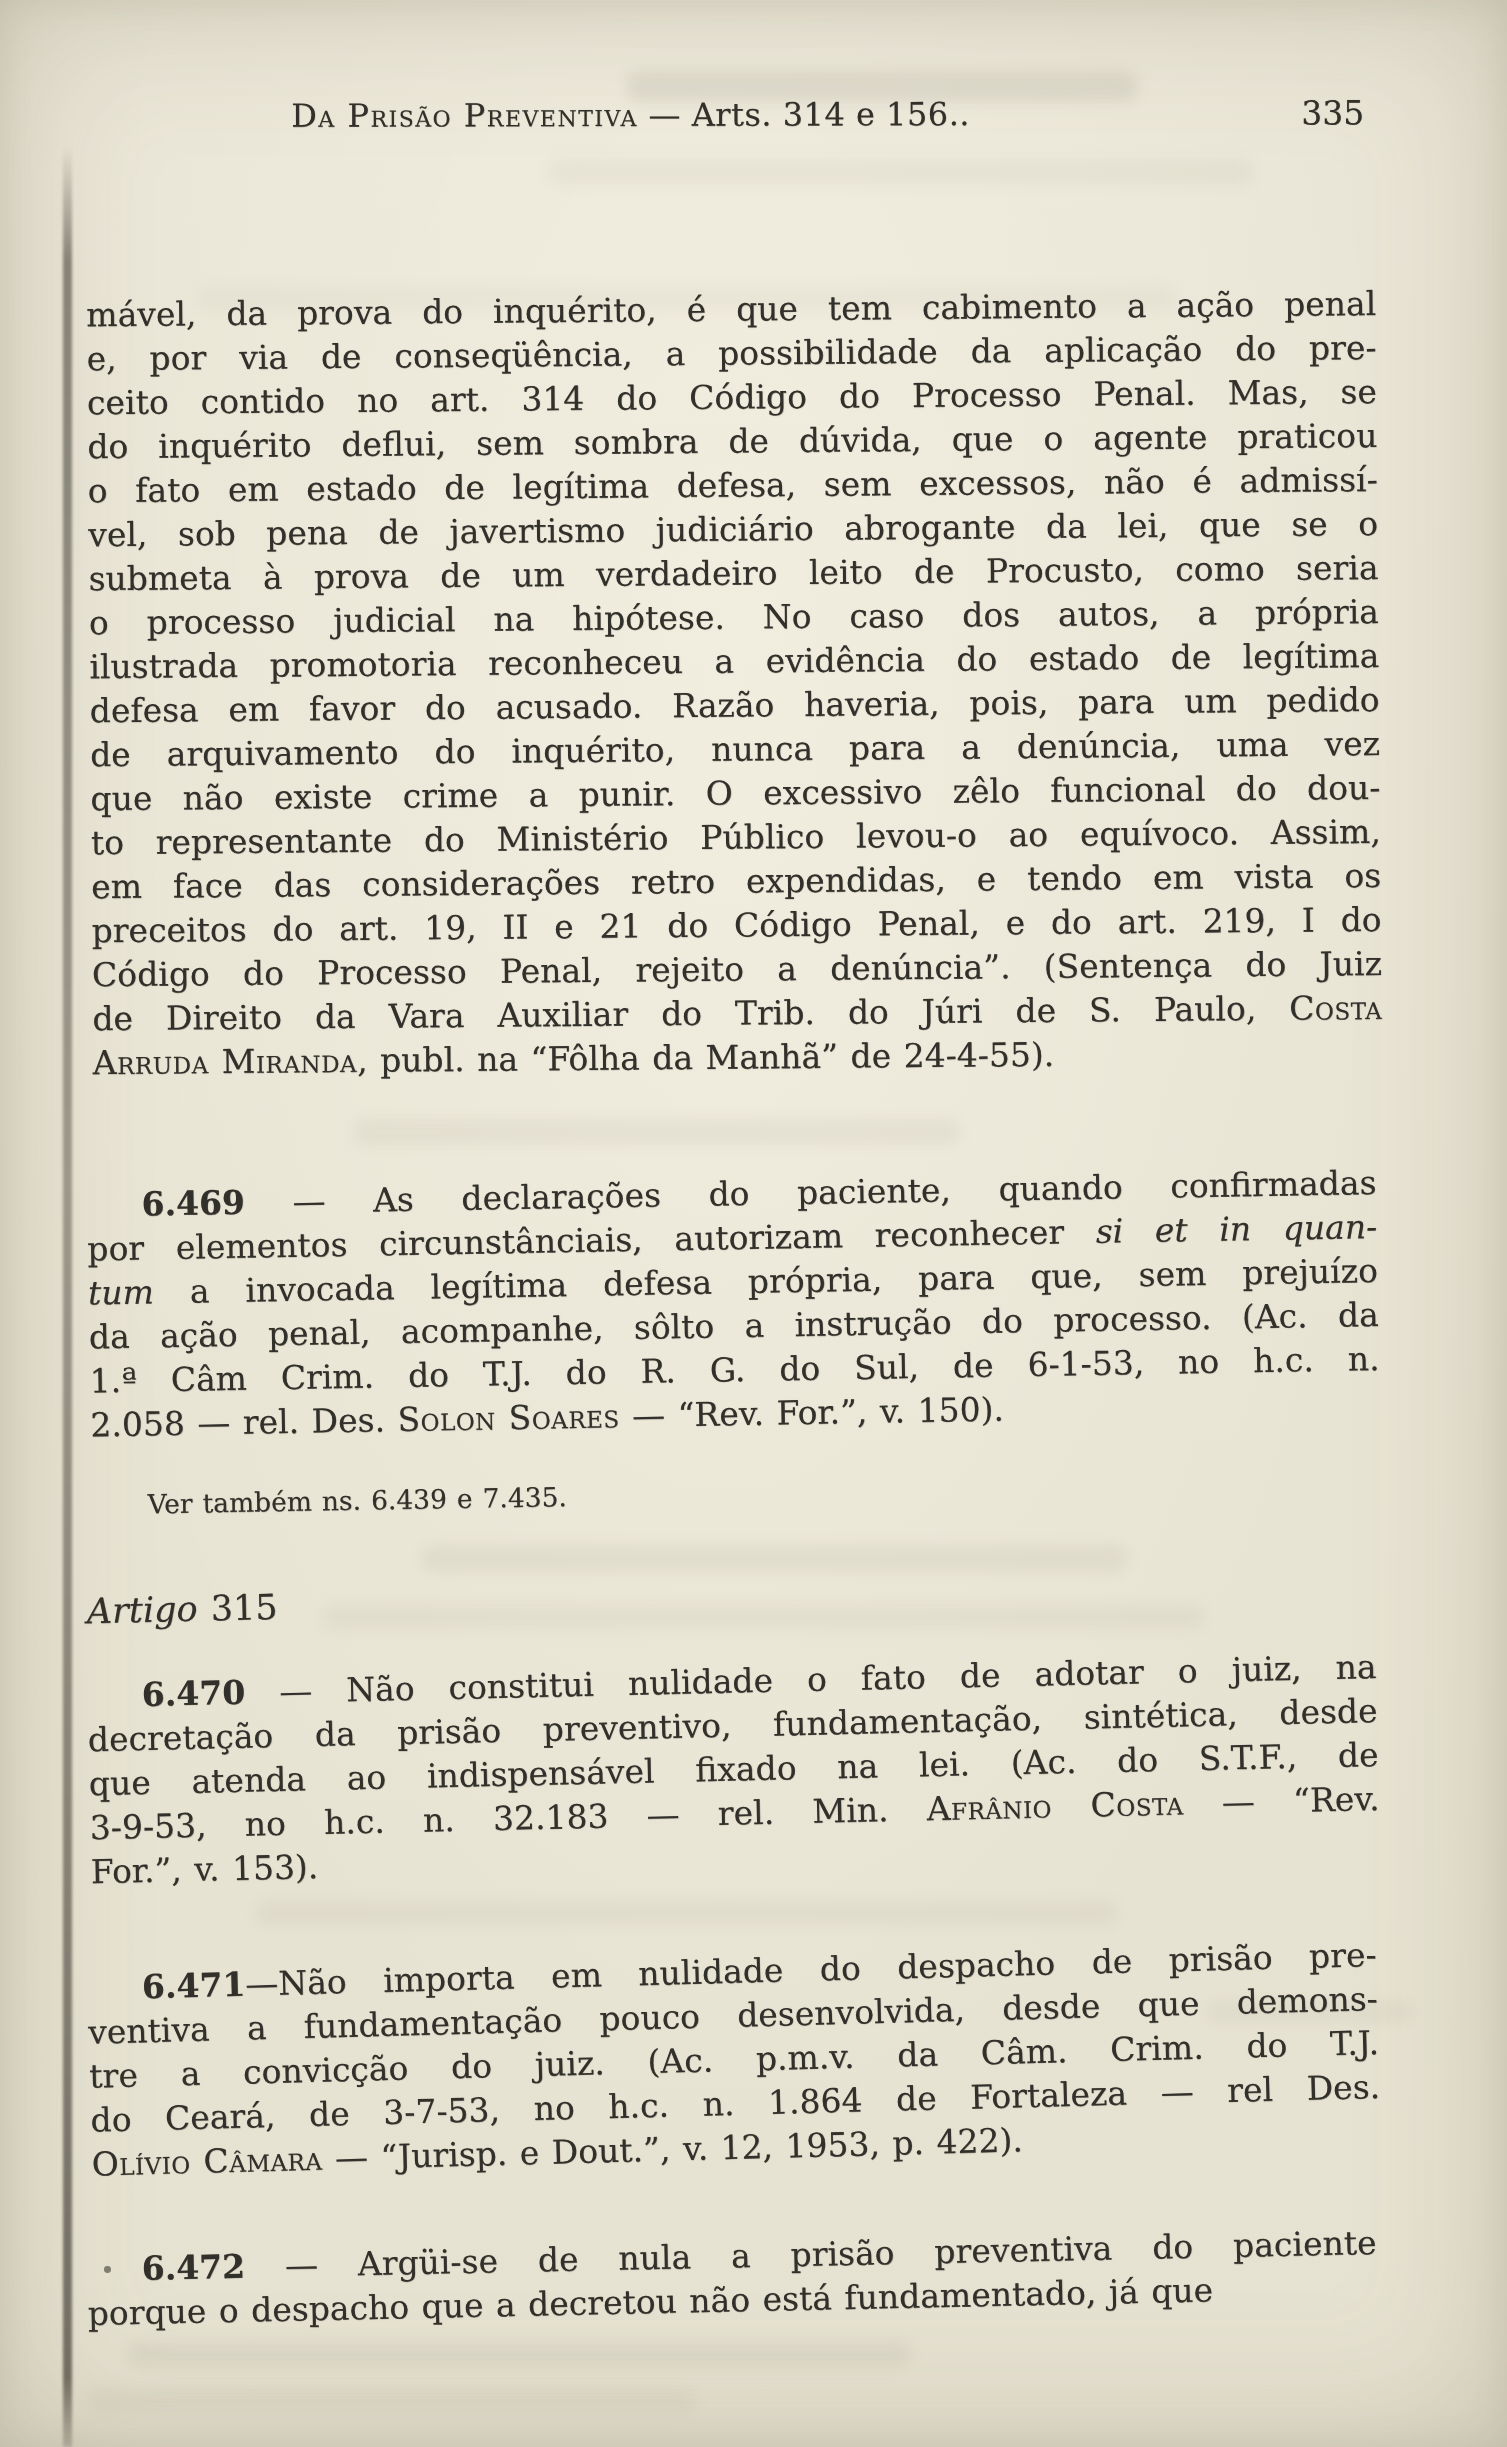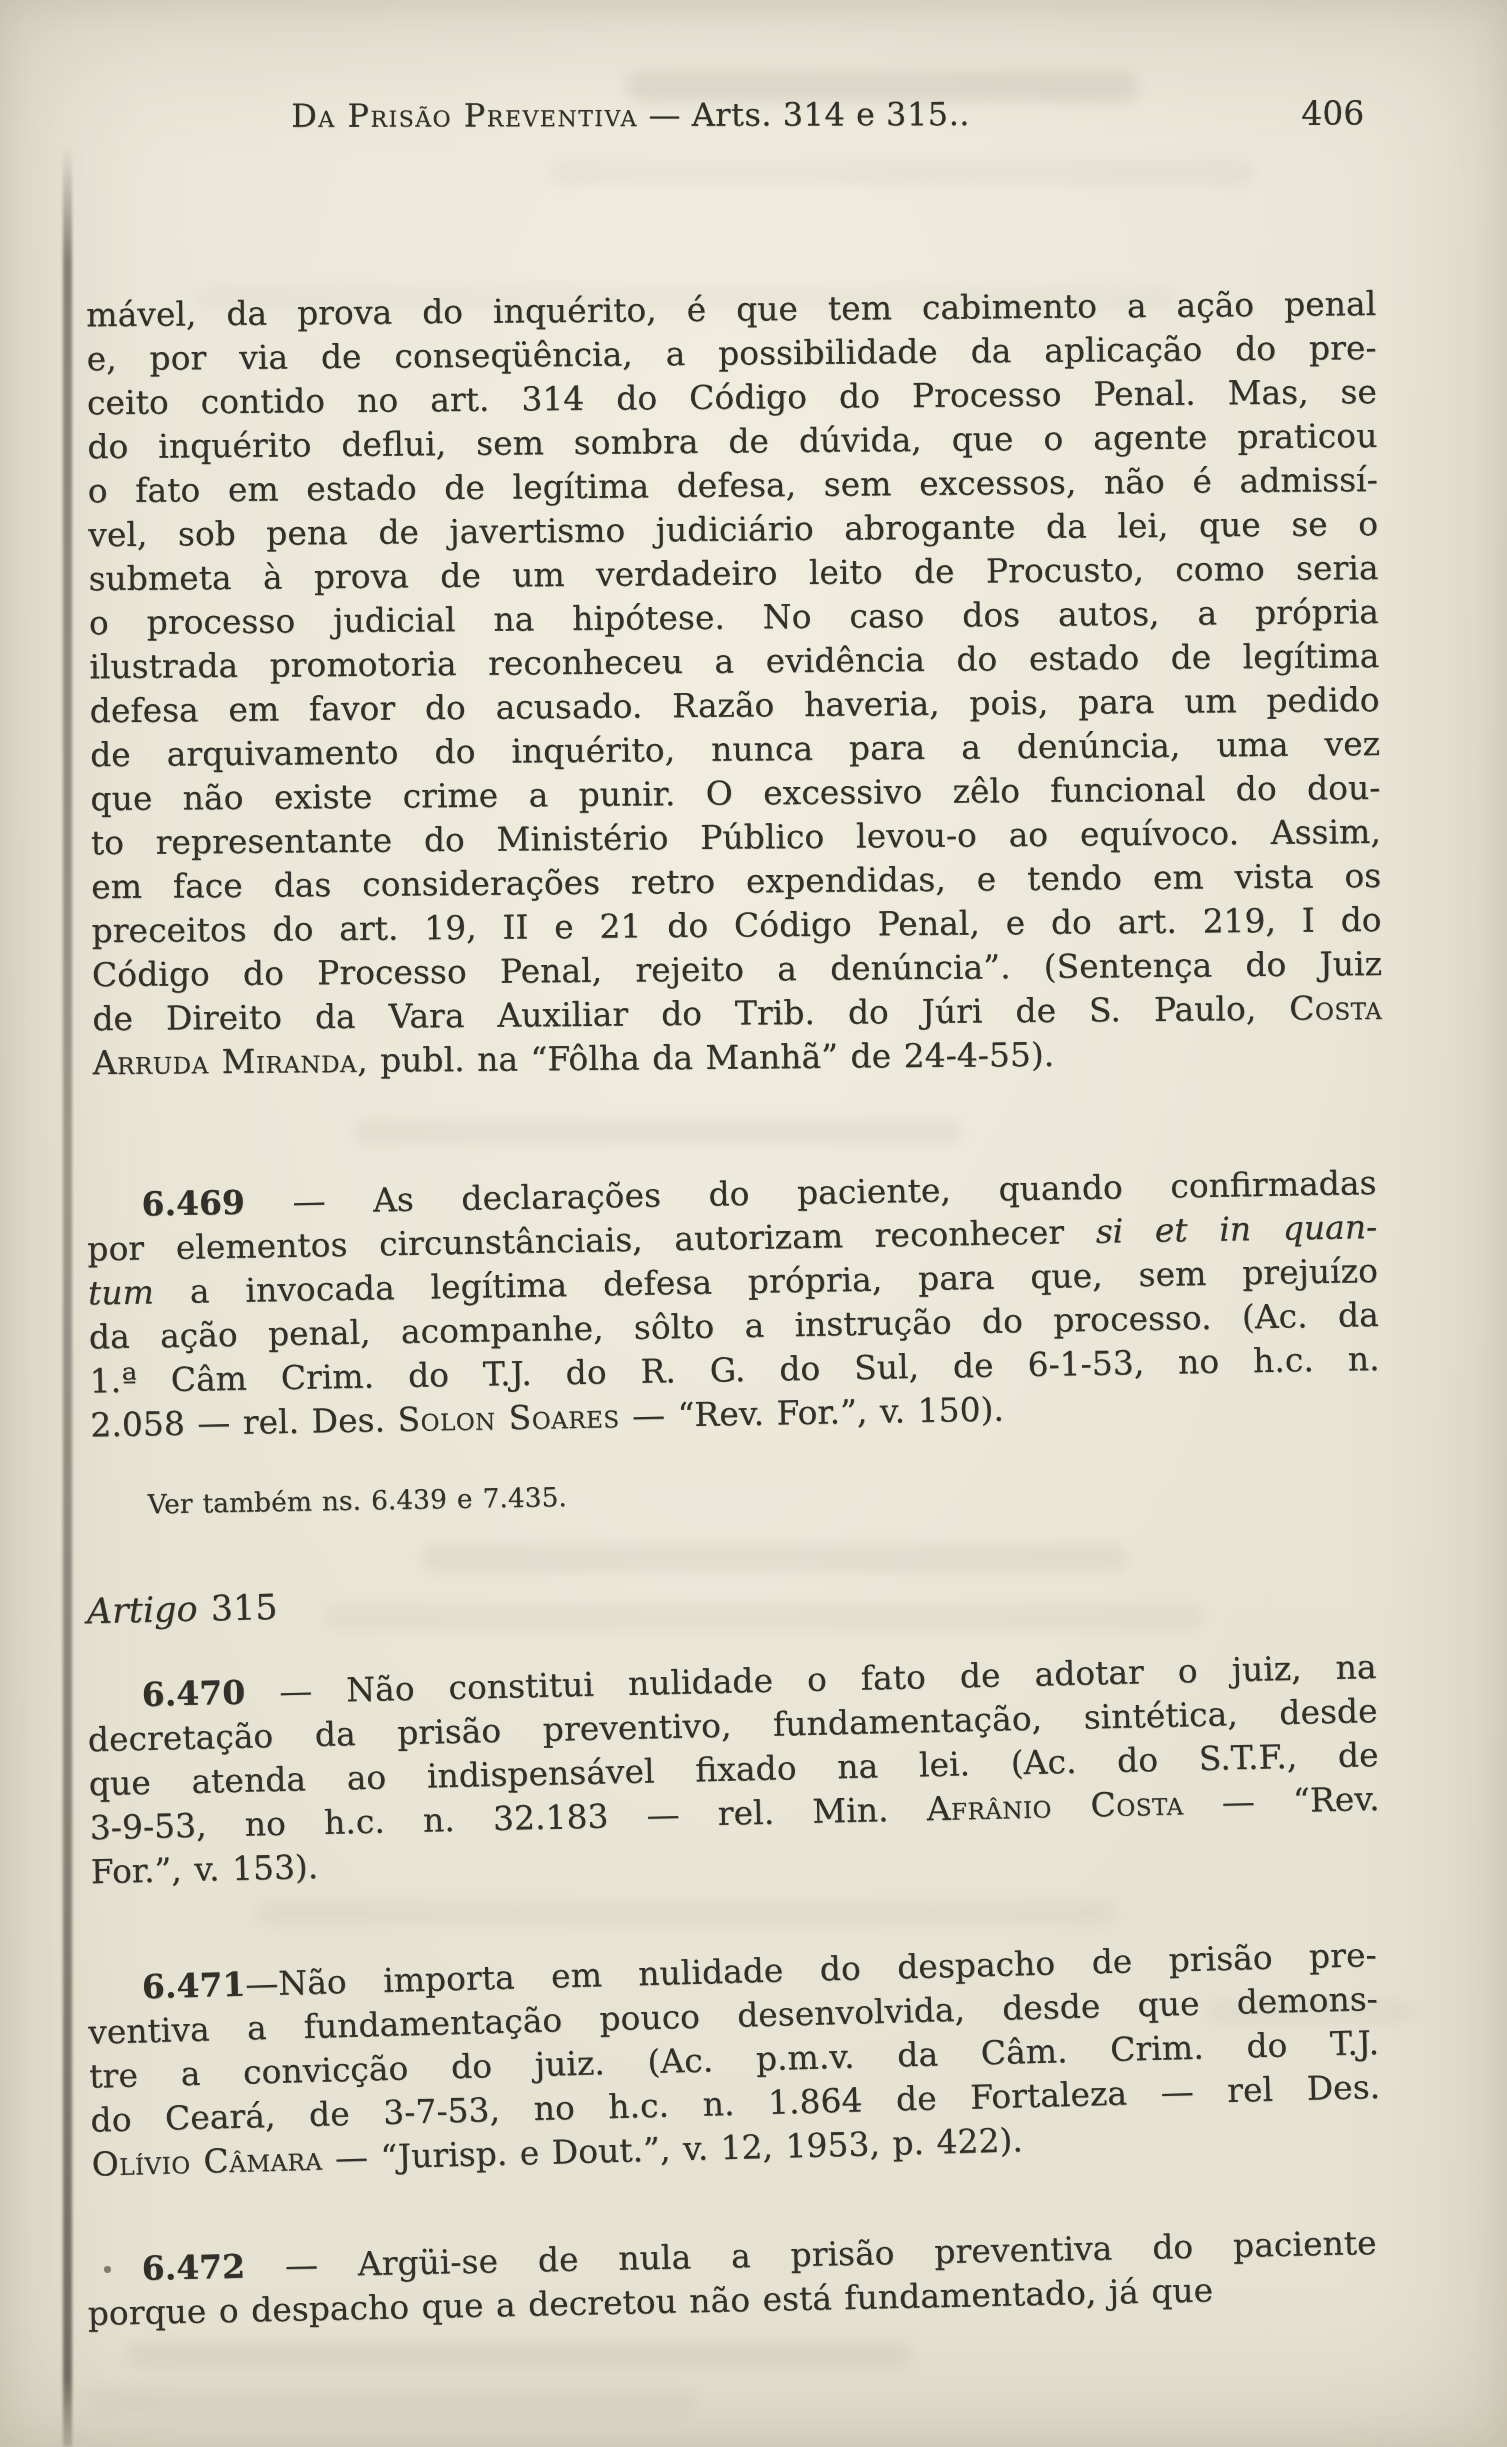--- a/index.html
+++ b/index.html
@@ -91,23 +91,23 @@
   <div class="ghost" style="top:1545px; left:421px; width:706px; height:27.4px; opacity:.10;"></div>
   <div class="ghost" style="top:1604px; left:323px; width:882px; height:25.5px; opacity:.08;"></div>
   <div class="ghost" style="top:1900px; left:255px; width:863px; height:25.5px; opacity:.08;"></div>
   <div class="ghost" style="top:2000px; left:1206px; width:206px; height:23.5px; opacity:.07;"></div>
   <div class="ghost" style="top:2341px; left:127px; width:784px; height:27.4px; opacity:.10;"></div>
   <div class="ghost" style="top:2388px; left:88px;  width:608px; height:25.5px; opacity:.07;"></div>
   <div class="dot-artifact"></div>
 
   <div class="col header">
     <div class="header-inner">
-      <span class="sc-title">Da Prisão Preventiva</span><span> — Arts. 314 e 315..</span>
+      <span class="sc-title">Da Prisão Preventiva</span><span> — Arts. 314 e 156..</span>
     </div>
-    <span class="pageno">406</span>
+    <span class="pageno">335</span>
   </div>
 
   <div class="col textblock para1 rot-a">
       <div class="line"><span>mável, da prova do inquérito, é que tem cabimento a ação penal</span></div>
       <div class="line"><span>e, por via de conseqüência, a possibilidade da aplicação do pre-</span></div>
       <div class="line"><span>ceito contido no art. 314 do Código do Processo Penal.  Mas, se</span></div>
       <div class="line"><span>do inquérito deflui, sem sombra de dúvida, que o agente praticou</span></div>
       <div class="line"><span>o fato em estado de legítima defesa, sem excessos, não é admissí-</span></div>
       <div class="line"><span>vel, sob pena de javertismo judiciário abrogante da lei, que se o</span></div>
       <div class="line"><span>submeta à prova de um verdadeiro leito de Procusto, como seria</span></div>

